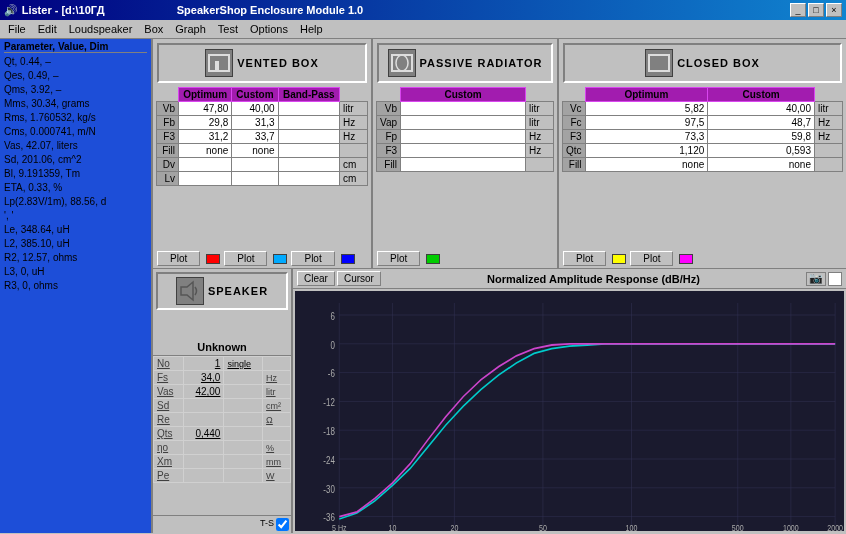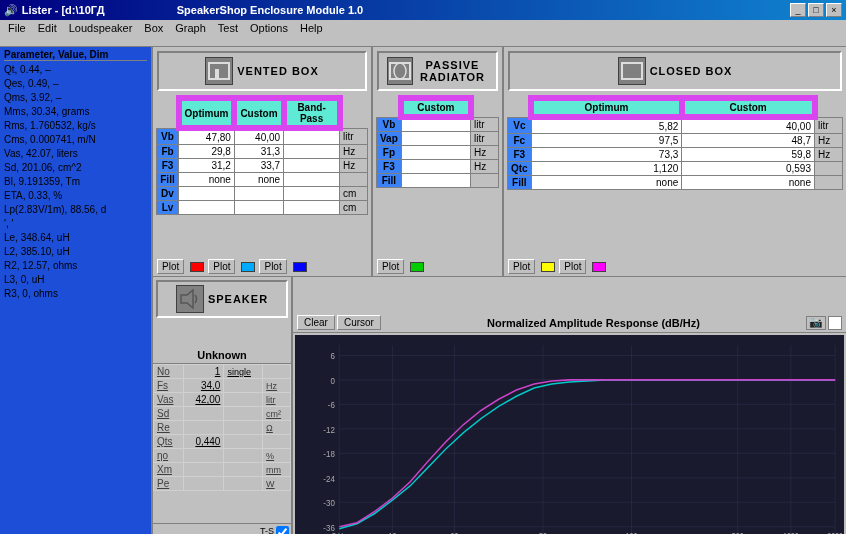--- a/index.html
+++ b/index.html
@@ -22,21 +22,22 @@
       border-color: #fff #808080 #808080 #fff;
       font-size: 9px; display: flex; align-items: center; justify-content: center;
       cursor: pointer; color: black;
     }
 
     
     .menu-bar {
       background: #c0c0c0;
       border-bottom: 1px solid #808080;
       display: flex;
-      height: 27px;
+      align-items: center;
+      height: 19px;
       padding: 0 2px;
     }
     .menu-item {
       padding: 2px 6px;
       font-size: 11px;
       cursor: pointer;
     }
 
     
     .main-container {
@@ -113,59 +114,59 @@
     }
 
     
     .box-table {
       font-size: 10px;
       border-collapse: collapse;
       width: 100%;
       padding: 0 2px;
     }
     .box-table th {
-      background: #5eead4;
-      border: 6px solid #d946ef;
+      background: #a21caf;
+      border: 1px solid #d946ef;
       padding: 1px 3px;
       font-weight: bold;
       text-align: center;
       font-size: 10px;
     }
     .box-table td {
       border: 1px solid #808080;
       padding: 1px 3px;
       text-align: right;
       font-size: 10px;
       background: white;
     }
     .box-table td.label-cell {
-      background: #3b82f6;
-      text-align: center;
-      font-weight: bold;
+      background: #a3a3a3;
+      text-align: right;
+      font-weight: normal;
     }
     .box-table td.unit-cell {
       background: #c0c0c0;
       text-align: left;
       width: 28px;
     }
 
     
     .plot-row {
       display: flex;
       justify-content: flex-start;
       padding: 2px 4px;
       margin-top: auto;
       gap: 4px;
       align-items: center;
     }
     .plot-btn {
       border: 1px solid;
       border-color: #fff #808080 #808080 #fff;
       background: #c0c0c0;
-      padding: 1px 4px;
+      padding: 1px 12px;
       font-size: 10px;
       cursor: pointer;
     }
     .color-box {
       width: 14px; height: 10px; display: inline-block; margin-left: 2px;
       border: 1px solid #404040;
     }
 
     
     .bottom-panel {
@@ -223,21 +224,20 @@
       display: flex;
       justify-content: flex-end;
       font-size: 9px;
     }
 
     
     .graph-section {
       flex: 1;
       display: flex;
       flex-direction: column;
-      margin-top: 36px;
     }
     .graph-toolbar {
       display: flex;
       align-items: center;
       padding: 2px 4px;
       border-bottom: 1px solid #808080;
       gap: 2px;
     }
     .graph-toolbar-btn {
       border: 1px solid;
@@ -271,21 +271,21 @@
     }
 
     
     .sunken {
       border: 2px solid;
       border-color: #808080 #fff #fff #808080;
     }
 
     
     .vented-section { width: 220px; }
-    .passive-section { width: 131px; }
+    .passive-section { width: 186px; }
     .closed-section { flex: 1; }
 
     .table-wrapper { padding: 0 3px; flex: 1; }
   </style>
 </head>
 <body>
 
 <div class="title-bar">
   <div class="title-bar-left">
     <span>🔊</span>

